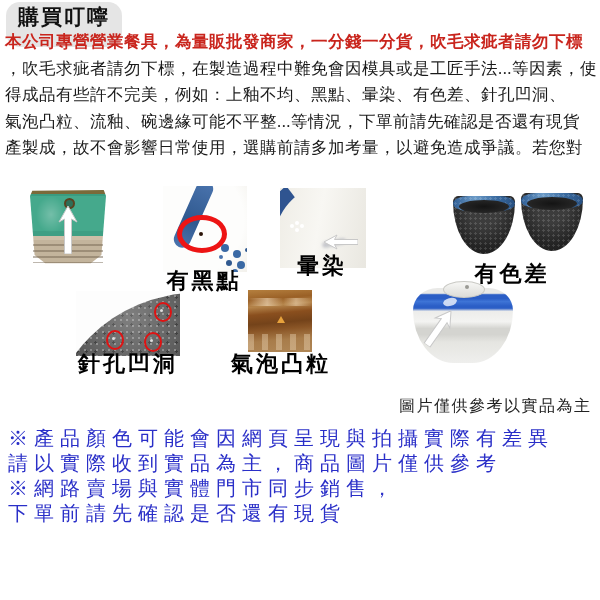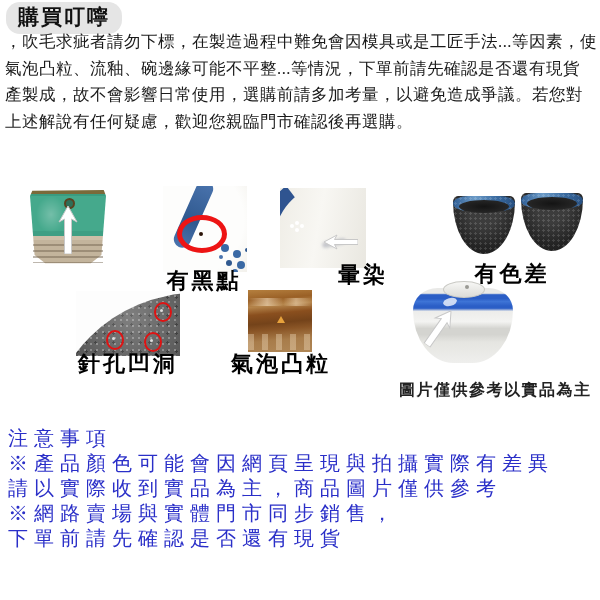--- a/index.html
+++ b/index.html
@@ -3,36 +3,36 @@
 <meta charset="utf-8">
 <style>
   html,body{margin:0;padding:0;background:#fff;}
   #stage{
     position:relative;width:600px;height:600px;background:#fff;overflow:hidden;
     font-family:"Liberation Serif","DejaVu Serif",serif;color:#1a1a1a;
   }
   
   .title-pill{
     position:absolute;left:6px;top:2px;background:#e5e5e5;border-radius:14px;
-    padding:1px 12px 3px 12px;font-size:21px;font-weight:700;color:#111;
+    padding:1px 12px 16px 12px;font-size:21px;font-weight:700;color:#111;
     letter-spacing:2px;
   }
   
   .intro{position:absolute;left:5px;top:29px;width:592px;font-size:16.5px;line-height:26.5px;letter-spacing:.5px;}
   .intro .red{color:#c9251d;font-weight:700;}
   .intro div{white-space:nowrap;}
   
   .photo{position:absolute;overflow:hidden;}
   .dlabel{
     position:absolute;font-size:22px;font-weight:700;color:#000;
     letter-spacing:3px;text-align:center;white-space:nowrap;
   }
   .caption{
-    position:absolute;left:399px;top:380px;width:200px;font-size:16px;
-    letter-spacing:1.5px;color:#222;white-space:nowrap;font-weight:bold;
+    position:absolute;left:399px;top:396px;width:200px;font-size:16px;
+    letter-spacing:1.5px;color:#222;white-space:nowrap;
   }
   .arrow-svg{position:absolute;}
   
   .p1{left:30px;top:190px;width:76px;height:74px;}
   .cup{
     position:absolute;inset:0;
     clip-path:polygon(3% 1%,97% 0%,100% 8%,94% 88%,80% 99%,20% 99%,6% 88%,0% 8%);
     background:linear-gradient(180deg,#7a6a3a 0 5%,#3a9c80 5% 8%,#45a98c 8% 56%,#3f9f84 56% 62%,#cdbfa8 62% 67%,#c3b49c 67% 100%);
   }
   .cup-sheen{position:absolute;left:8%;top:8%;width:40%;height:50%;
@@ -113,24 +113,25 @@
   .notice div{margin:0;}
 </style>
 </head>
 <body>
 
 <div id="stage">
 
   <div class="title-pill">購買叮嚀</div>
 
   <div class="intro">
+    <div class="red">本公司專營營業餐具，為量販批發商家，一分錢一分貨，吹毛求疵者請勿下標</div>
     <div>，吹毛求疵者請勿下標，在製造過程中難免會因模具或是工匠手法...等因素，使</div>
+    <div>得成品有些許不完美，例如：上釉不均、黑點、暈染、有色差、針孔凹洞、</div>
     <div>氣泡凸粒、流釉、碗邊緣可能不平整...等情況，下單前請先確認是否還有現貨</div>
     <div>產製成，故不會影響日常使用，選購前請多加考量，以避免造成爭議。若您對</div>
-    <div>上述解說有任何疑慮，歡迎您親臨門市確認後再選購。</div>
   </div>
 
   <div class="photo p1">
     <div class="cup"></div>
     <div class="cup-sheen"></div>
     <div class="cup-ridges"></div>
     <div class="cup-dot"></div>
     <svg class="arrow-svg" style="left:28px;top:16px;" width="20" height="48" viewBox="0 0 20 48">
       <path d="M10 0 L1 16 L6.5 13 L6.5 48 L13.5 48 L13.5 13 L19 16 Z" fill="#fff" stroke="#c8c8c8" stroke-width="1"></path>
     </svg>
@@ -145,21 +146,21 @@
   <div class="dlabel" style="left:156px;top:266px;width:96px;">有黑點</div>
 
   <div class="photo p3">
     <div class="crescent"></div>
     <div class="flower"></div>
     <div class="smudge"></div>
     <svg class="arrow-svg" style="left:44px;top:46px;" width="34" height="16" viewBox="0 0 34 16">
       <path d="M0 8 L13 1 L10.5 5.5 L34 5.5 L34 10.5 L10.5 10.5 L13 15 Z" fill="#fff" stroke="#c8c8c8" stroke-width="1"></path>
     </svg>
   </div>
-  <div class="dlabel" style="left:290px;top:260px;width:64px;margin-left:41px;">暈染</div>
+  <div class="dlabel" style="left:290px;top:251px;width:64px;">暈染</div>
 
   <div class="photo p4">
     <div class="bowl-dark bd1">
         <div class="bowl-speck"></div>
       </div>
     <div class="bowl-dark bd2">
         <div class="bowl-speck"></div>
       </div>
   </div>
   <div class="dlabel" style="left:460px;top:251px;width:104px;margin-top:8px;">有色差</div>
@@ -188,20 +189,19 @@
     <div class="foot-dot"></div>
     <div class="bowl-shine"></div>
     <svg class="arrow-svg" style="left:16px;top:26px;transform:rotate(35deg);" width="20" height="42" viewBox="0 0 20 42">
       <path d="M10 0 L1 15 L6.5 12 L6.5 42 L13.5 42 L13.5 12 L19 15 Z" fill="#fff" stroke="#c8c8c8" stroke-width="1"></path>
     </svg>
   </div>
 
   <div class="caption">圖片僅供參考以實品為主</div>
 
   <div class="notice">
-    <div>注意事項</div>
     <div>※產品顏色可能會因網頁呈現與拍攝實際有差異</div>
     <div>請以實際收到實品為主，商品圖片僅供參考</div>
     <div>※網路賣場與實體門市同步銷售，</div>
     <div>下單前請先確認是否還有現貨</div>
   </div>
 
 </div>
 
 </body></html>

